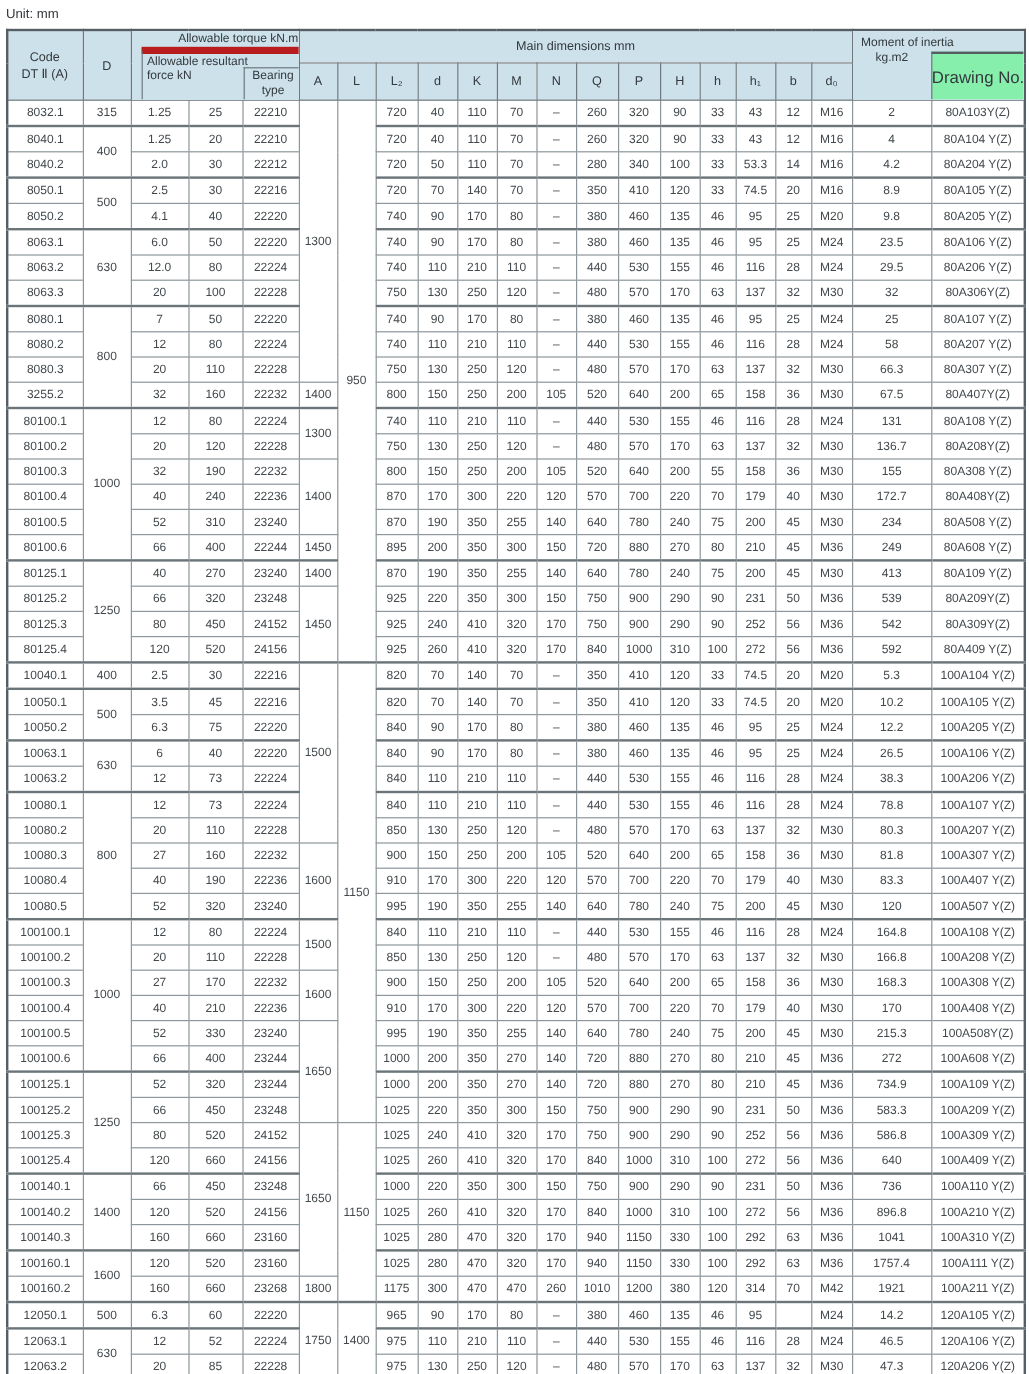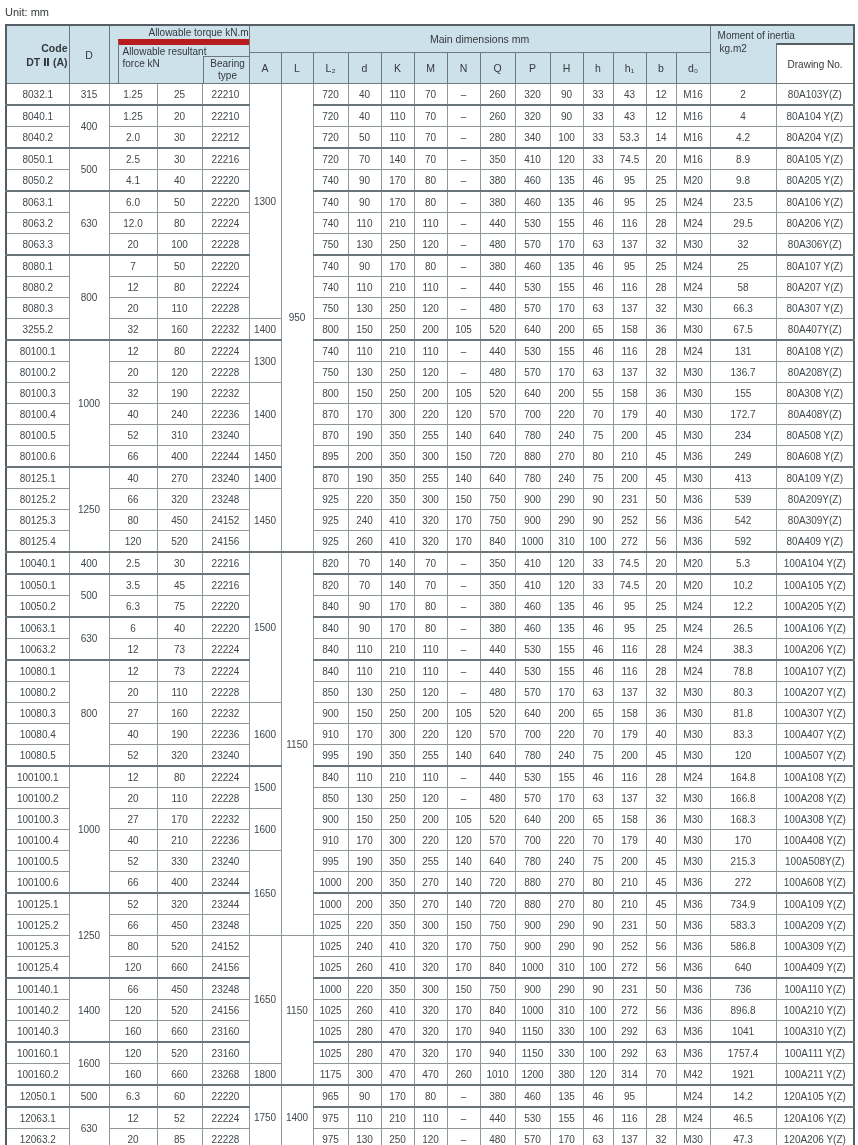--- a/index.html
+++ b/index.html
@@ -20,21 +20,21 @@
   th, td { border:1px solid #8d969b; overflow:hidden; white-space:nowrap; }
   thead th {
     background:#cde1eb; color:#33393d; font-weight:normal;
     font-size:10.5px; border-color:#6e787e;
   }
   tbody td {
     height:20px; text-align:center; vertical-align:middle;
     font-size:10px; color:#42484c; padding:0 1px; background:#ffffff;
   }
   tr.group-start td { border-top:2px solid #6b7479; }
-  .th-code { text-align:right; padding-left:0; line-height:14px;font-weight:bold; }
+  .th-code { text-align:center; padding-left:0; line-height:14px; }
   .th-d, .th-main { text-align:center; }
   .th-main { height:24px; }
   .sub-th { height:28px; text-align:center; }
   
   .th-tfb { position:relative; padding:0; }
   .tfb-torque {
     position:absolute; top:1px; left:0; width:100%; height:12px;
     line-height:12px; font-size:10px; text-align:right;
   }
   .tfb-resultant {
@@ -44,26 +44,26 @@
   }
   .tfb-bearing {
     position:absolute; right:0; bottom:0; width:46px; height:27px;
     border-top:1px solid #6e787e; border-left:1px solid #6e787e;
     background:#cde1eb; font-size:10px; line-height:12px;
     text-align:center; padding:1px 0 0 3px; box-sizing:border-box;
   }
   
   .th-inertia { position:relative; padding:0; text-align:left; }
   .inertia-l1 { position:absolute; top:4px; left:7px; font-size:10px; }
-  .inertia-l2 { position:absolute; top:17px; left:9px; font-size:10px; }
+  .inertia-l2 { position:absolute; top:17px; left:19px; font-size:10px; }
   .drawing-box {
     position:absolute; right:0; bottom:0; width:77px; height:40px;
     border-top:2px solid #565e63; border-left:1px solid #6e787e;
-    background:#ffffff; box-sizing:border-box;
-    display:flex; align-items:center; justify-content:center; font-size:10px;
+    background:#86efac; box-sizing:border-box;
+    display:flex; align-items:center; justify-content:center; font-size:14px;
   }
 </style>
 </head>
 <body>
 
 <div class="page">
   <div class="unit-label">Unit: mm</div>
 
   <table class="spec-table">
     <colgroup>

